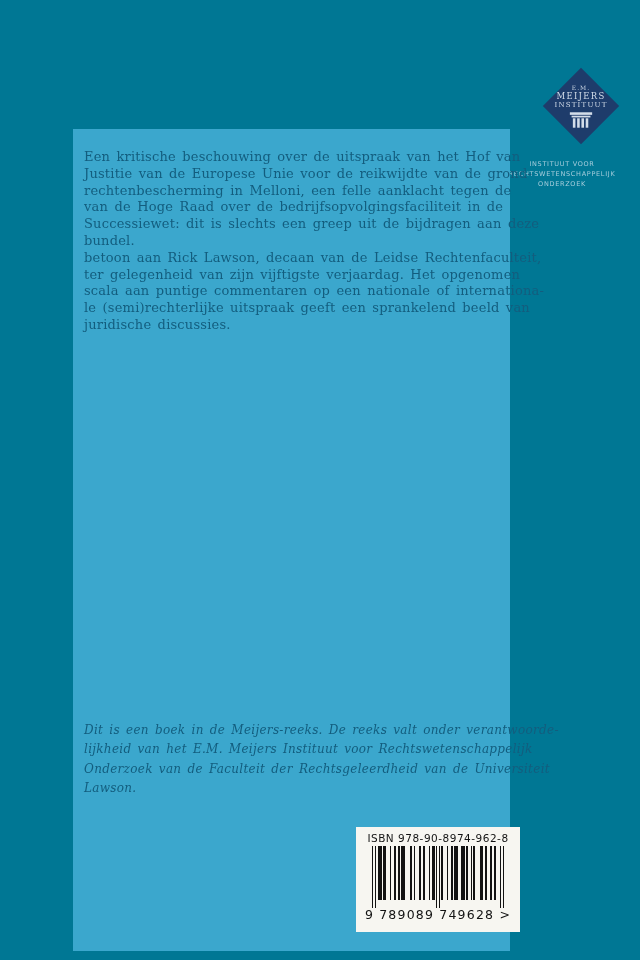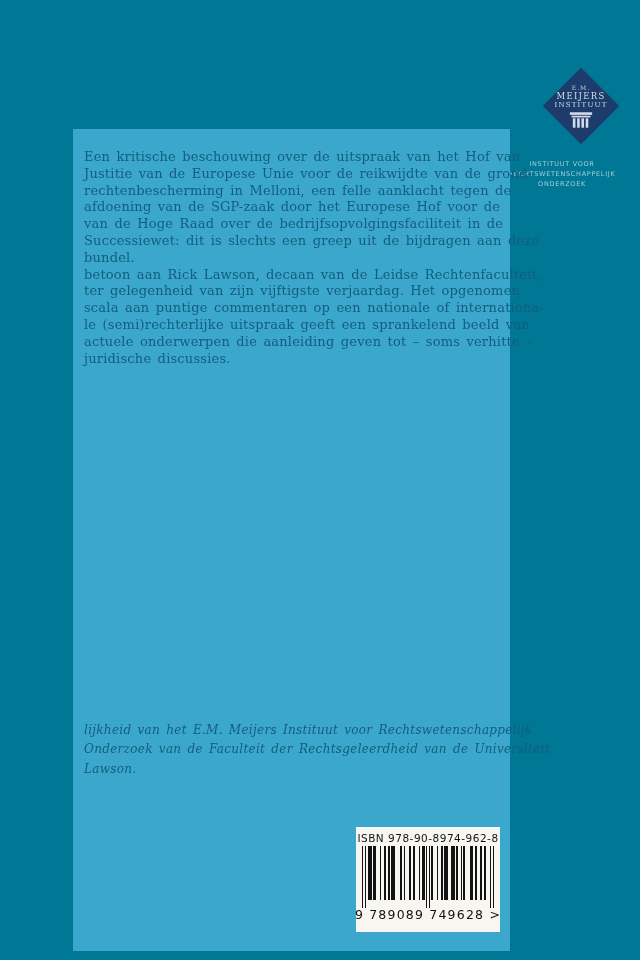--- a/index.html
+++ b/index.html
@@ -55,21 +55,21 @@
     color:var(--body-text); font-style:italic;
   }
   .fline {
     font-size:12px; line-height:19.3px; letter-spacing:0.3px; word-spacing:2px;
     text-align:justify; text-align-last:justify; white-space:nowrap;
   }
   .fline.pline-last { text-align-last:left; }
 
   
   .barcode-box {
-    position:absolute; left:356px; top:827px; width:144px; height:105px;
+    position:absolute; left:356px; top:827px; width:164px; height:105px;
     background:var(--barcode-bg);
     display:flex; flex-direction:column; align-items:center;
     padding-top:5px; box-sizing:border-box;
   }
   .isbn-label {
     color:var(--barcode-ink); font-family:"DejaVu Sans", sans-serif;
     font-size:10.5px; letter-spacing:0.5px; line-height:13px; white-space:nowrap;
   }
   .bars { width:132px; height:62px; margin-top:1px; }
   .bars rect { fill:var(--barcode-ink); }
@@ -105,32 +105,31 @@
         <div class="cap-line">RECHTSWETENSCHAPPELIJK</div>
         <div class="cap-line">ONDERZOEK</div>
       </div>
   </div>
 
   <div class="panel">
     <div class="body-text" id="body-text">
         <div class="tline">Een kritische beschouwing over de uitspraak van het Hof van</div>
         <div class="tline">Justitie van de Europese Unie voor de reikwijdte van de grond-</div>
         <div class="tline">rechtenbescherming in Melloni, een felle aanklacht tegen de</div>
-        <div class="tline">afdoening van de SGP-zaak door het Europese Hof voor de</div>
         <div class="tline">van de Hoge Raad over de bedrijfsopvolgingsfaciliteit in de</div>
         <div class="tline">Successiewet: dit is slechts een greep uit de bijdragen aan deze</div>
         <div class="tline pline-last">bundel.</div>
         <div class="tline">betoon aan Rick Lawson, decaan van de Leidse Rechtenfaculteit,</div>
         <div class="tline">ter gelegenheid van zijn vijftigste verjaardag. Het opgenomen</div>
         <div class="tline">scala aan puntige commentaren op een nationale of internationa-</div>
         <div class="tline">le (semi)rechterlijke uitspraak geeft een sprankelend beeld van</div>
-        <div class="tline">actuele onderwerpen die aanleiding geven tot – soms verhitte –</div>
         <div class="tline pline-last">juridische discussies.</div>
       </div>
     <div class="footer-text" id="footer-text">
+        <div class="fline">Dit is een boek in de Meijers-reeks. De reeks valt onder verantwoorde-</div>
         <div class="fline">lijkheid van het E.M. Meijers Instituut voor Rechtswetenschappelijk</div>
         <div class="fline">Onderzoek van de Faculteit der Rechtsgeleerdheid van de Universiteit</div>
         <div class="fline pline-last">Lawson.</div>
       </div>
   </div>
 
   <div class="barcode-box">
     <div class="isbn-label">ISBN 978-90-8974-962-8</div>
     <svg id="barcode" class="bars" viewBox="0 0 95 66" preserveAspectRatio="none" shape-rendering="crispEdges">
         <rect x="0" y="0" width="1.02" height="66"></rect>

